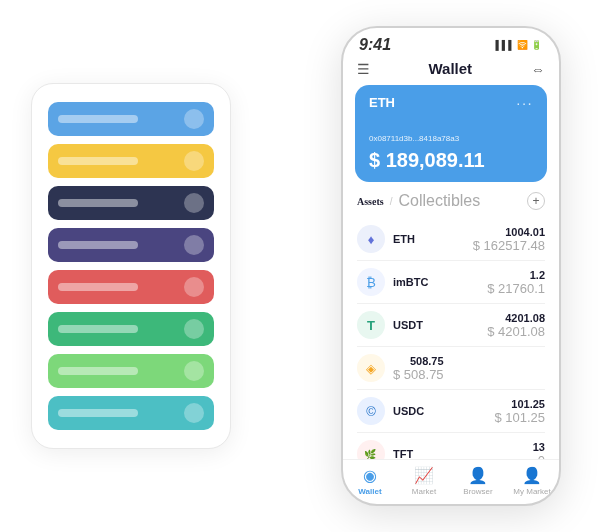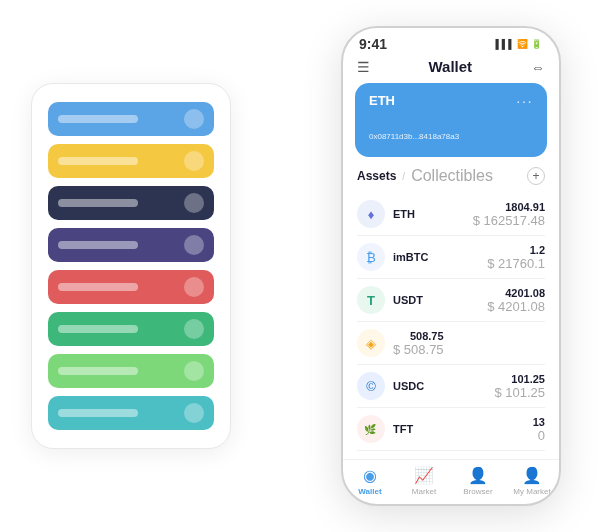--- a/index.html
+++ b/index.html
@@ -93,21 +93,22 @@
       display: flex;
       align-items: center;
       justify-content: space-between;
       padding: 8px 16px 4px;
       font-size: 9px;
       color: #333;
     }
 
     .status-time {
       font-weight: 600;
-      font-size: 14px;
+      font-size: 16px;
+      font-style: italic;
     }
 
     .status-icons {
       display: flex;
       gap: 3px;
       align-items: center;
       font-size: 9px;
     }
 
     .phone-header {
@@ -178,23 +179,24 @@
       padding: 0 14px 8px;
     }
 
     .assets-tabs {
       display: flex;
       gap: 6px;
       align-items: center;
     }
 
     .assets-tab-active {
-      font-size: 12px;
+      font-size: 10px;
       font-weight: 600;
       color: #1a1a2e;
+      font-family: Liberation Serif, serif;
     }
 
     .assets-tab-separator {
       font-size: 10px;
       color: #ccc;
     }
 
     .assets-tab-inactive {
       font-size: 16px;
       color: #aaa;
@@ -358,37 +360,38 @@
     <div class="phone-header">
       <span class="hamburger-icon">☰</span>
       <span class="phone-title">Wallet</span>
       <span class="expand-icon">⇔</span>
     </div>
 
     <div class="eth-card">
       <div class="eth-card-dots">···</div>
       <div class="eth-card-title">ETH</div>
       <div class="eth-card-address">0x08711d3b...8418a78a3</div>
+      <div class="eth-card-balance">$ 189,089.11</div>
     </div>
 
     <div class="assets-header">
       <div class="assets-tabs">
         <span class="assets-tab-active">Assets</span>
         <span class="assets-tab-separator">/</span>
         <span class="assets-tab-inactive">Collectibles</span>
       </div>
       <div class="assets-add">+</div>
     </div>
 
     <div class="asset-list">
       <div class="asset-item">
         <div class="asset-icon icon-eth">♦</div>
         <span class="asset-name">ETH</span>
         <div class="asset-values">
-          <span class="asset-amount">1804.91</span>
+          <span class="asset-amount">1004.01</span>
           <span class="asset-usd">$ 162517.48</span>
         </div>
       </div>
       <div class="asset-item">
         <div class="asset-icon icon-imbtc">₿</div>
         <span class="asset-name">imBTC</span>
         <div class="asset-values">
           <span class="asset-amount">1.2</span>
           <span class="asset-usd">$ 21760.1</span>
         </div>

